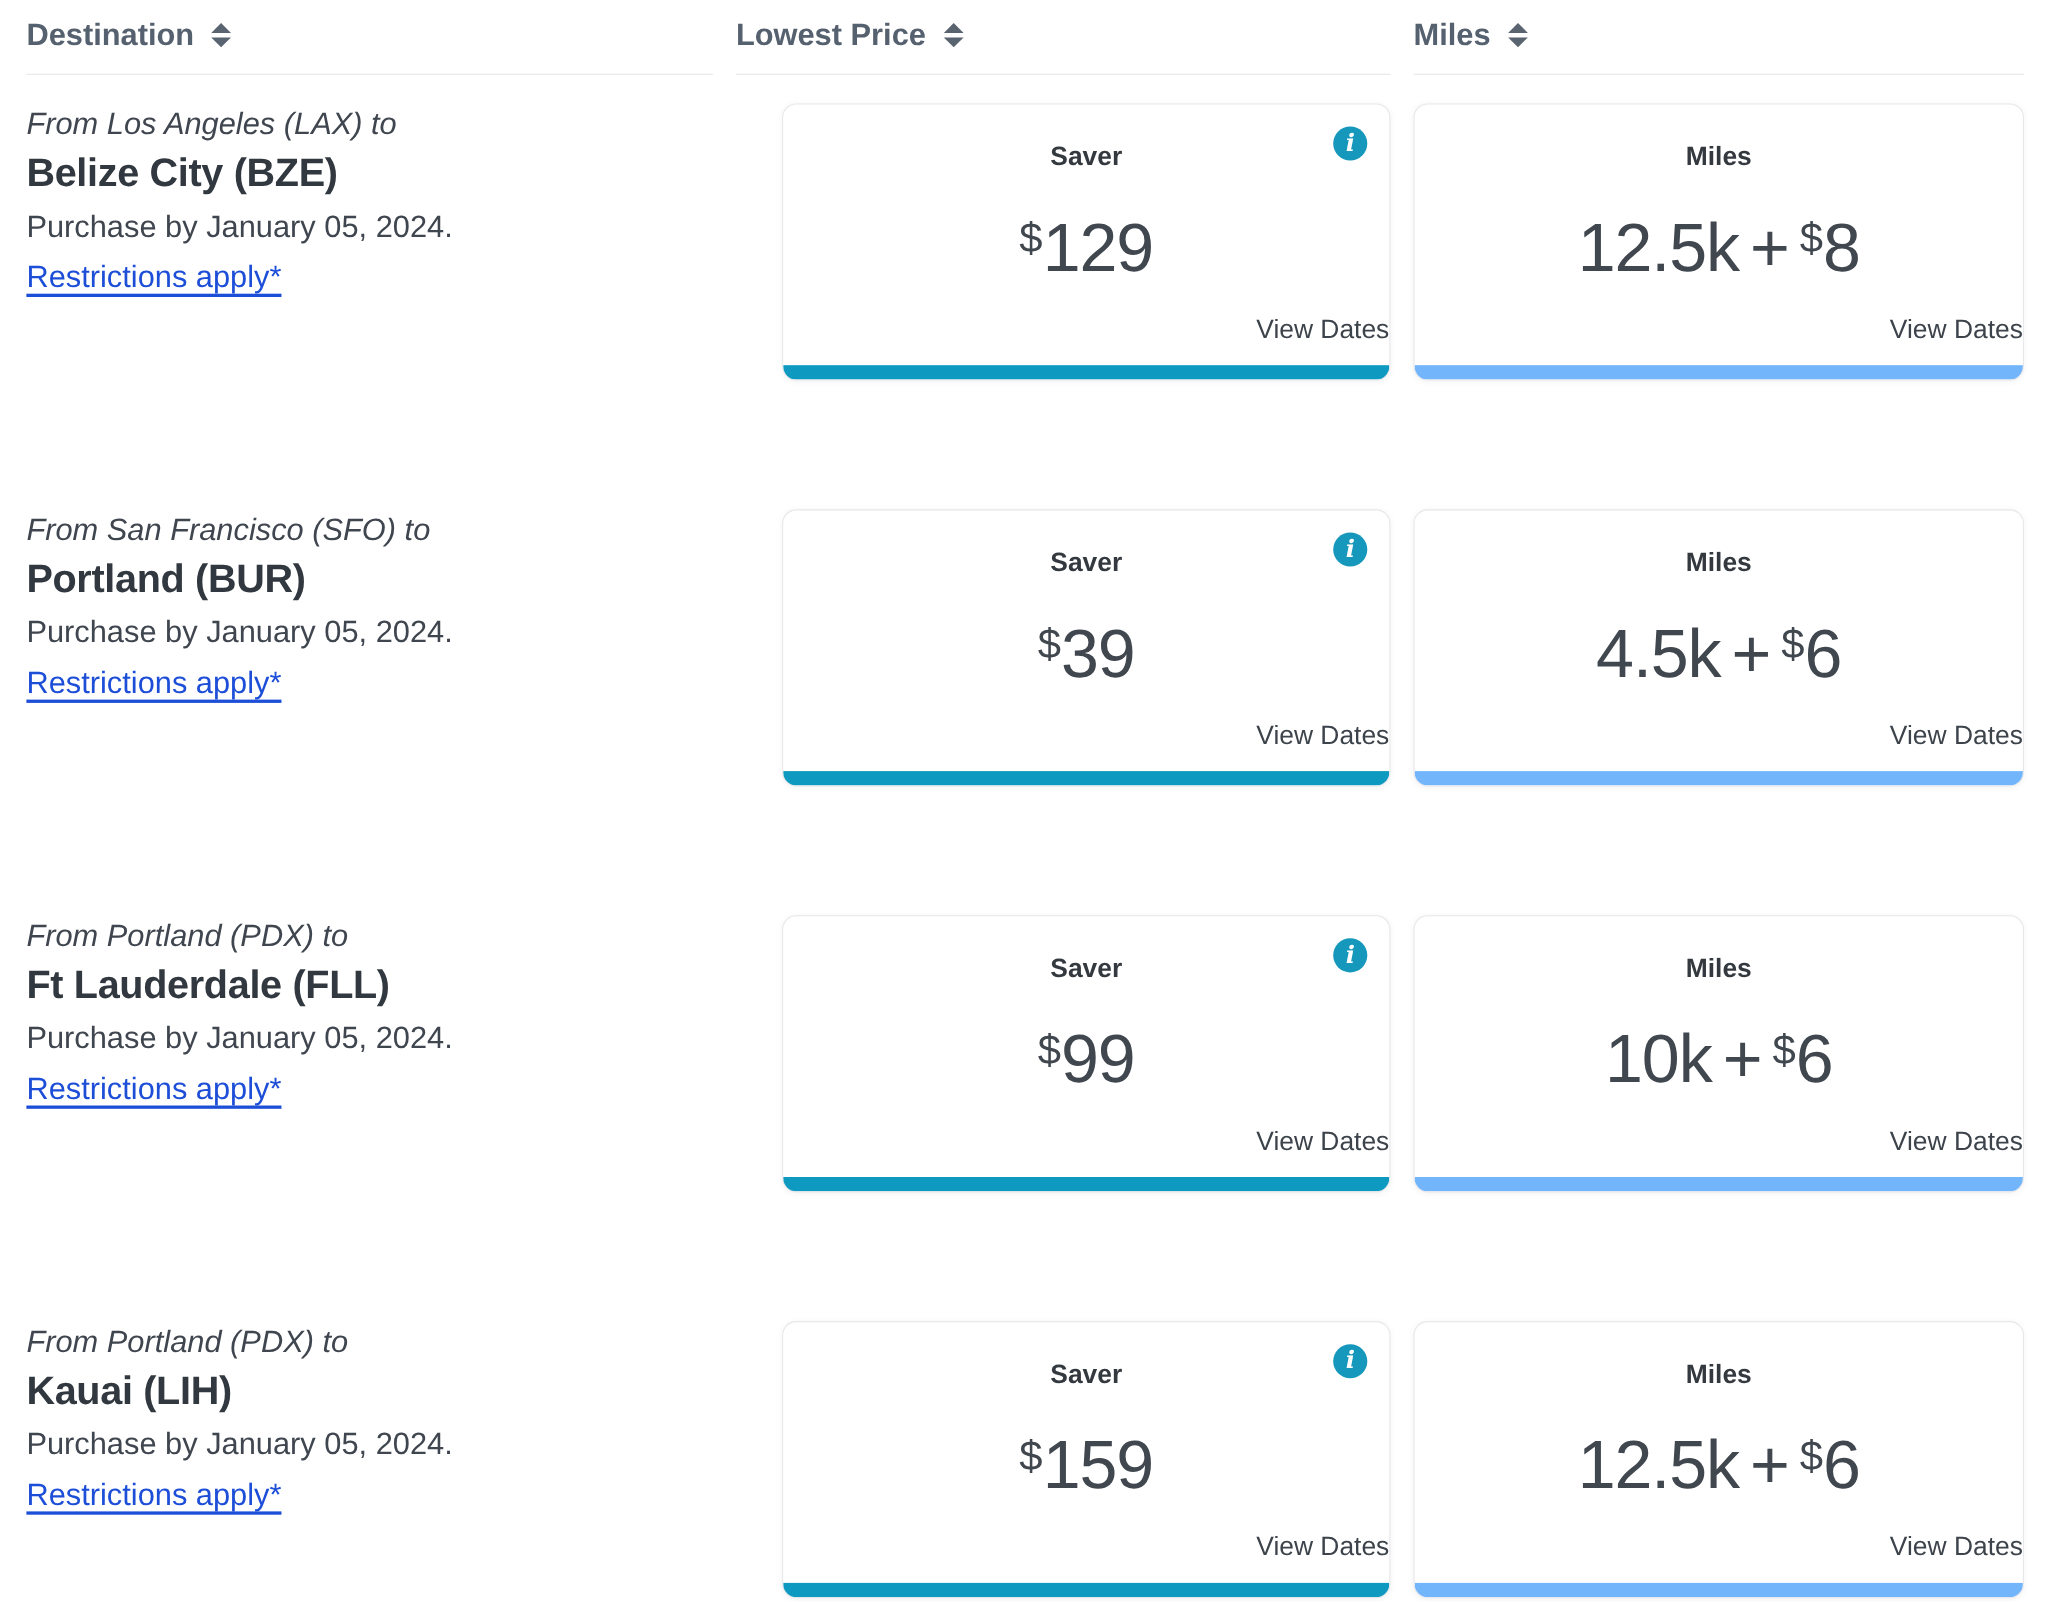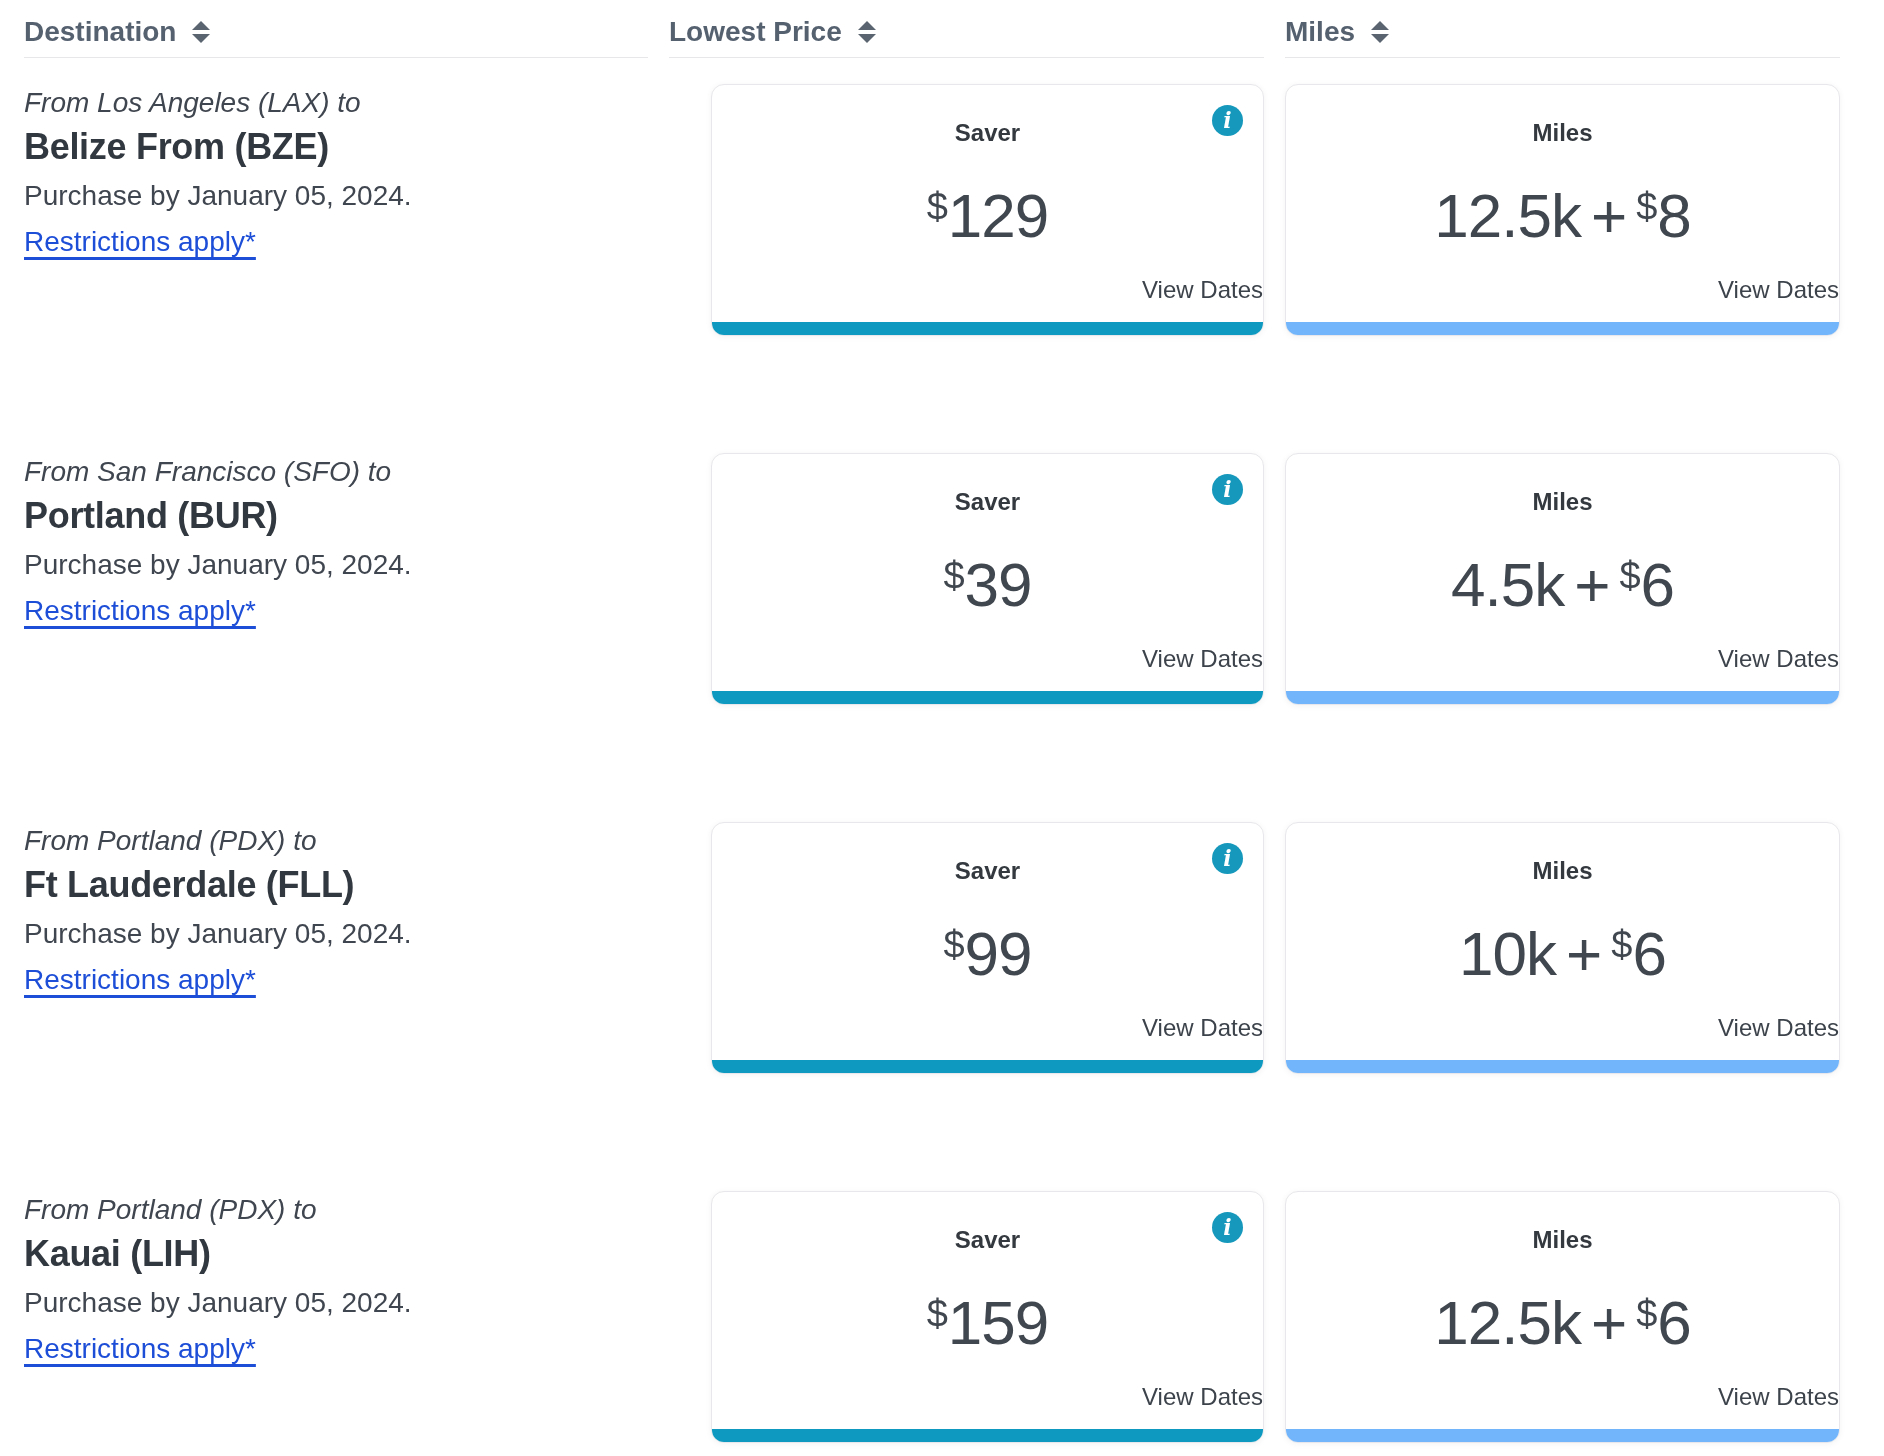--- a/index.html
+++ b/index.html
@@ -14,21 +14,21 @@
   
   .grid {
     display:grid;
     grid-template-columns:624px 595px 555px;
     column-gap:21px;
   }
 
   
   .hdr-cell {
     display:flex; align-items:center; gap:16px;
-    padding:16px 0 9px;
+    padding:16px 0 19px;
     border-bottom:1px solid #e7e7ea;
     font-size:28px; font-weight:700; color:#566170;
   }
   .sort { display:inline-flex; flex-direction:column; gap:4px; cursor:pointer; }
   .sort i { display:block; width:0; height:0;
     border-left:9px solid transparent; border-right:9px solid transparent; }
   .sort .up   { border-bottom:9px solid #5a6471; }
   .sort .down { border-top:9px solid #5a6471; }
 
   
@@ -97,21 +97,21 @@
       <span class="sort">
           <i class="up"></i>
           <i class="down"></i>
         </span>
     </div>
   </div>
 
   <div class="grid row">
     <div class="dest">
       <div class="from">From Los Angeles (LAX) to</div>
-      <div class="city">Belize From (BZE)</div>
+      <div class="city">Belize City (BZE)</div>
       <div class="purchase">Purchase by January 05, 2024.</div>
       <a class="restrict">Restrictions apply*</a>
     </div>
     <div>
       <div class="card saver-pos">
         <div class="info">i</div>
         <div class="title">Saver</div>
         <div class="price"><span class="sup">$</span><span>129</span></div>
         <div class="cta">View Dates</div>
         <div class="bar saver"></div>

